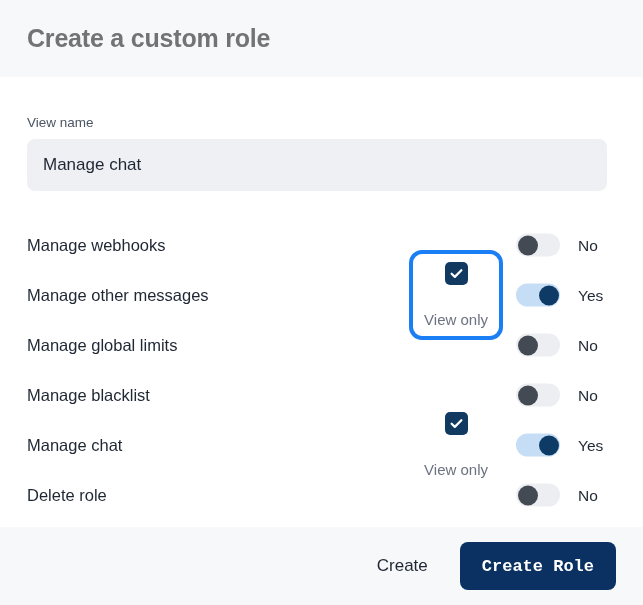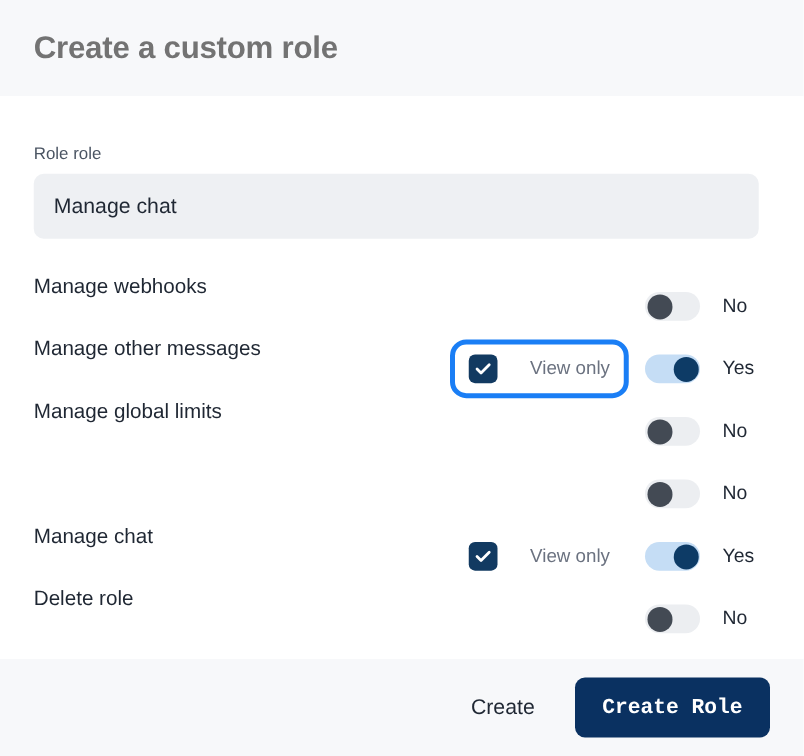--- a/index.html
+++ b/index.html
@@ -74,20 +74,21 @@
     display: block;
   }
 
   
   .perm-list {
     margin-top: 29px;
   }
   .perm-row {
     height: 50px;
     display: flex;
+    align-items: center;
     position: relative;
   }
   .perm-label {
     font-size: 16.5px;
     color: #1f2733;
     flex: 1 1 auto;
     white-space: nowrap;
   }
 
   
@@ -96,20 +97,21 @@
     right: 113px;
     top: 50%;
     transform: translateY(-50%);
     display: flex;
     align-items: center;
     gap: 26px;
     padding: 8px 11px;
     border-radius: 9px;
     border: 4px solid transparent;
     background: transparent;
+    flex-direction: column;
   }
   .viewonly-wrap.focused {
     border-color: #1a7ef5;
     background: #ffffff;
     border-radius: 13px;
   }
   .checkbox {
     width: 23px;
     height: 23px;
     border-radius: 5px;
@@ -210,21 +212,21 @@
 
 <div class="dialog">
 
   <div class="dialog-header">
     <div class="dialog-title">Create a custom role</div>
   </div>
 
   <div class="dialog-body">
 
     <div class="field-group">
-      <div class="field-label">Role role</div>
+      <div class="field-label">View name</div>
       <input class="text-input" type="text" value="Manage chat" style="">
     </div>
 
     <div class="perm-list">
         <div class="perm-row">
           <div class="perm-label">Manage webhooks</div>
           <div class="toggle-wrap">
             <div class="toggle">
               <span class="knob"></span>
             </div>
@@ -251,20 +253,21 @@
         <div class="perm-row">
           <div class="perm-label">Manage global limits</div>
           <div class="toggle-wrap">
             <div class="toggle">
               <span class="knob"></span>
             </div>
             <span class="toggle-state">No</span>
           </div>
         </div>
         <div class="perm-row">
+          <div class="perm-label">Manage blacklist</div>
           <div class="toggle-wrap">
             <div class="toggle">
               <span class="knob"></span>
             </div>
             <span class="toggle-state">No</span>
           </div>
         </div>
         <div class="perm-row">
           <div class="perm-label">Manage chat</div>
           <div class="viewonly-wrap">

